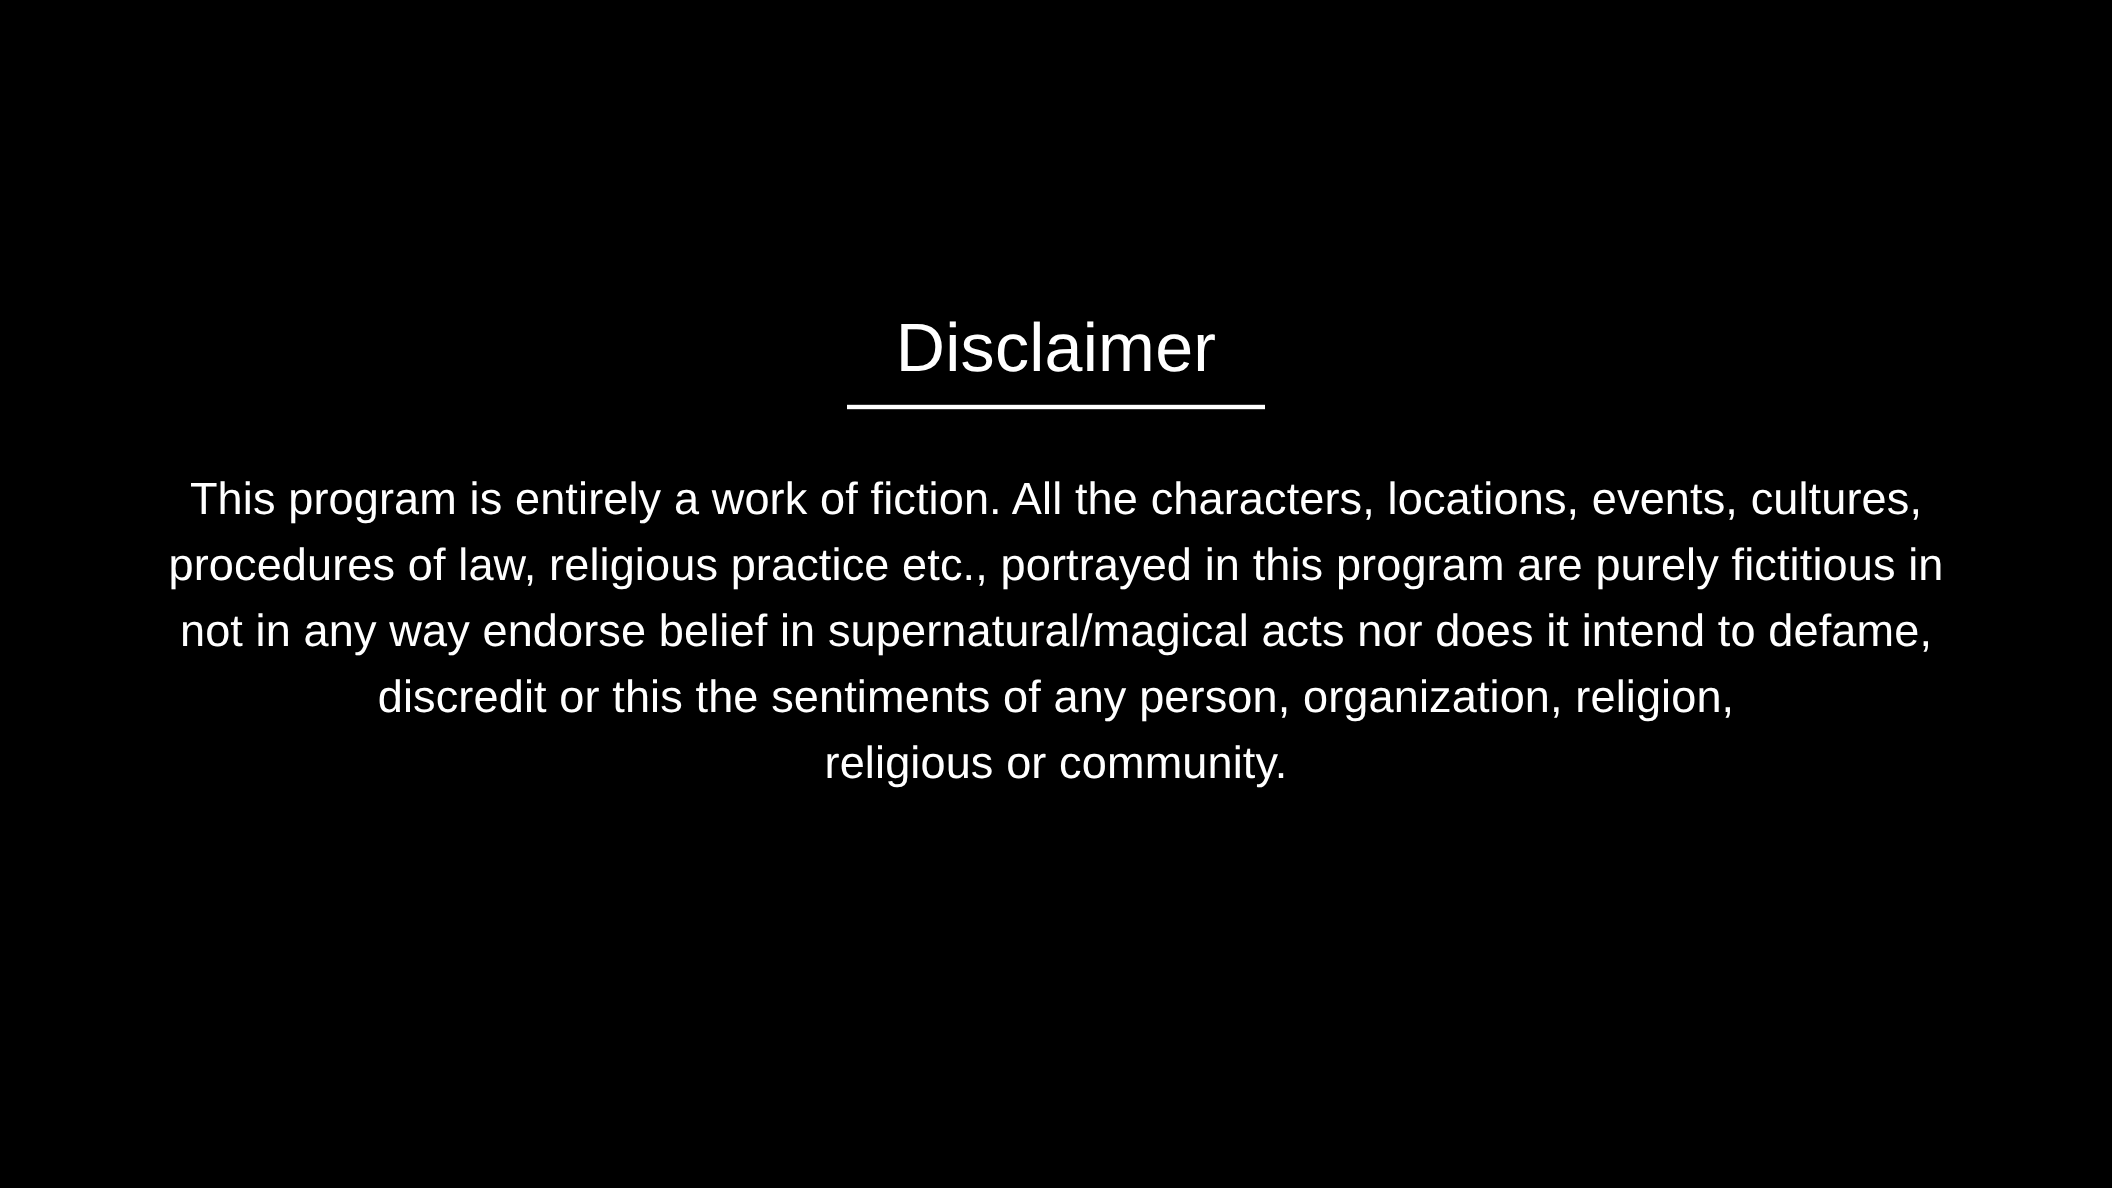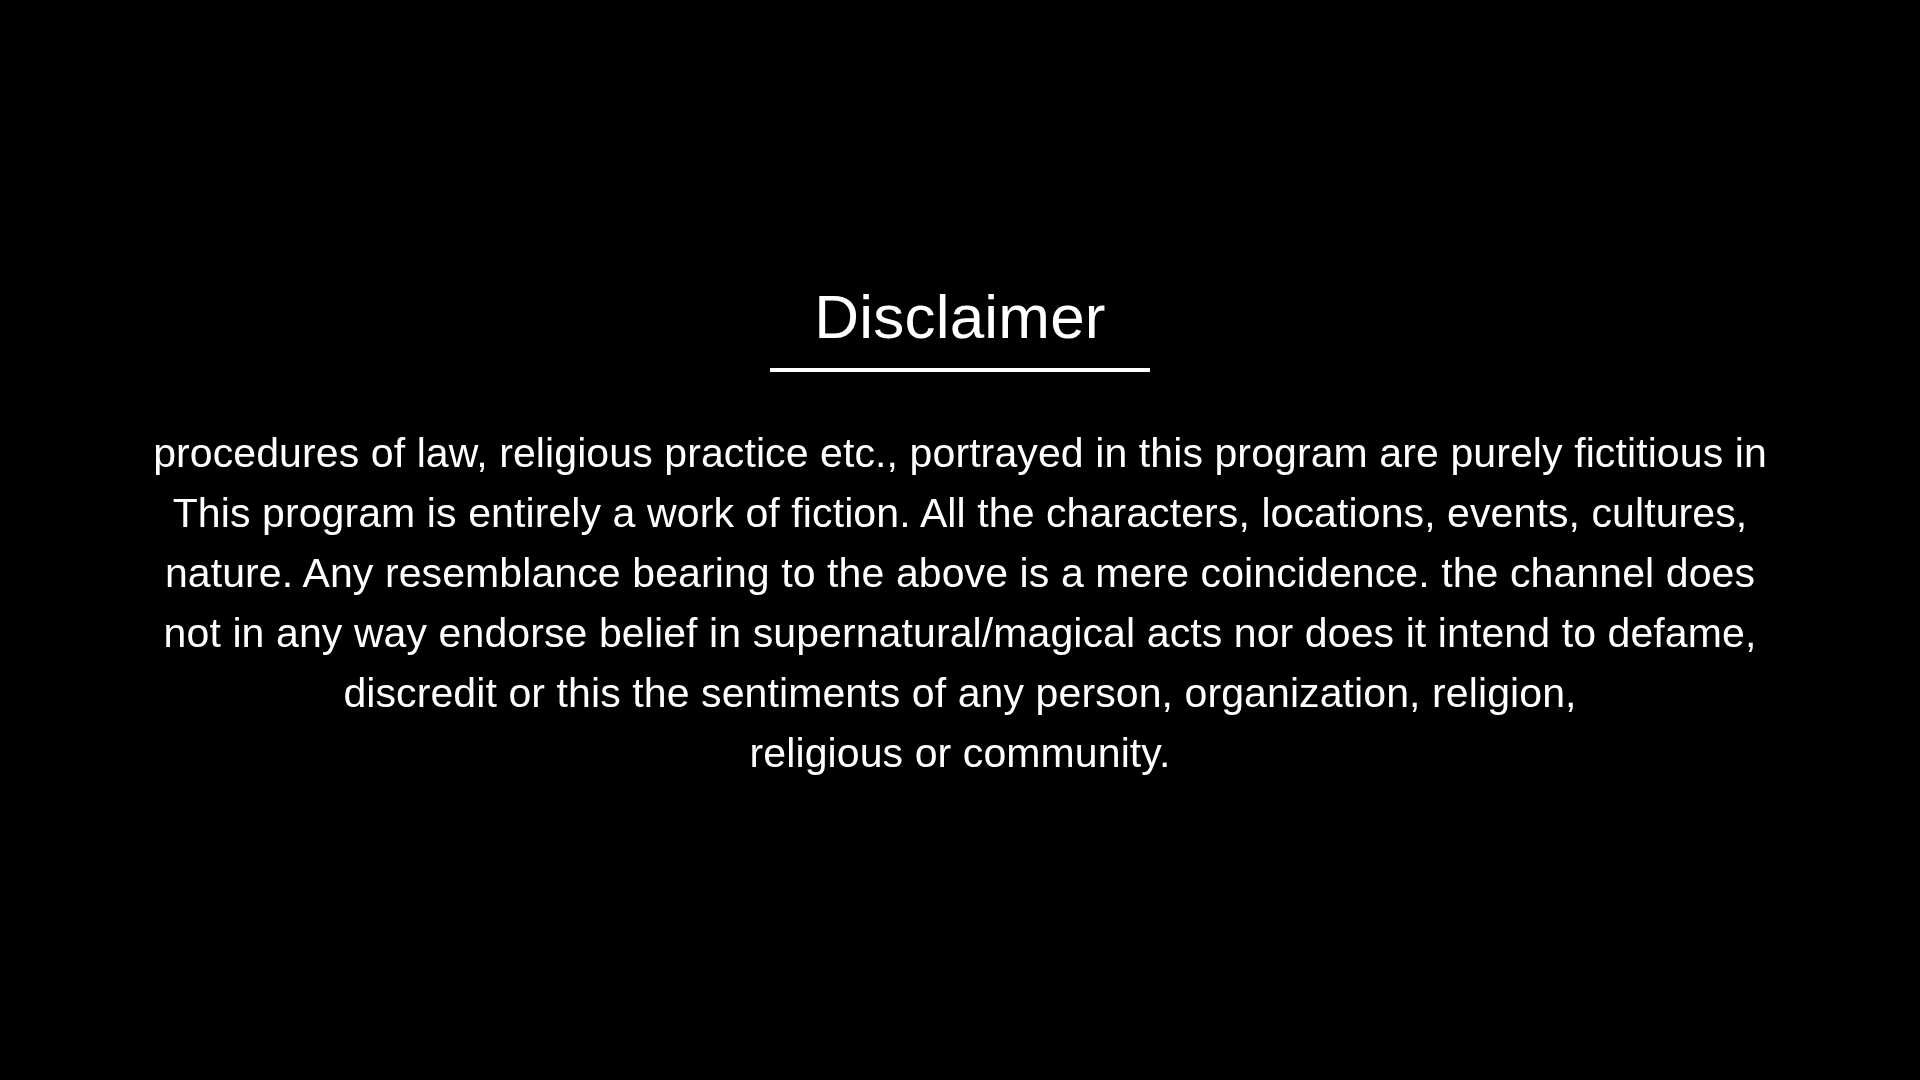--- a/index.html
+++ b/index.html
@@ -84,21 +84,20 @@
 <body>
 
 <div id="disclaimer-slide">
 
   <div class="title-block">
     <h1 class="slide-title">Disclaimer</h1>
     <hr class="title-rule">
   </div>
 
   <div class="body-block">
+    <span class="body-line">This program is entirely a work of fiction. All the characters, locations, events, cultures,</span>
     <span class="body-line">procedures of law, religious practice etc., portrayed in this program are purely fictitious in</span>
-    <span class="body-line">This program is entirely a work of fiction. All the characters, locations, events, cultures,</span>
-    <span class="body-line">nature. Any resemblance bearing to the above is a mere coincidence. the channel does</span>
     <span class="body-line">not in any way endorse belief in supernatural/magical acts nor does it intend to defame,</span>
     <span class="body-line">discredit or this the sentiments of any person, organization, religion,</span>
     <span class="body-line">religious or community.</span>
   </div>
 
 </div>
 
 </body></html>

